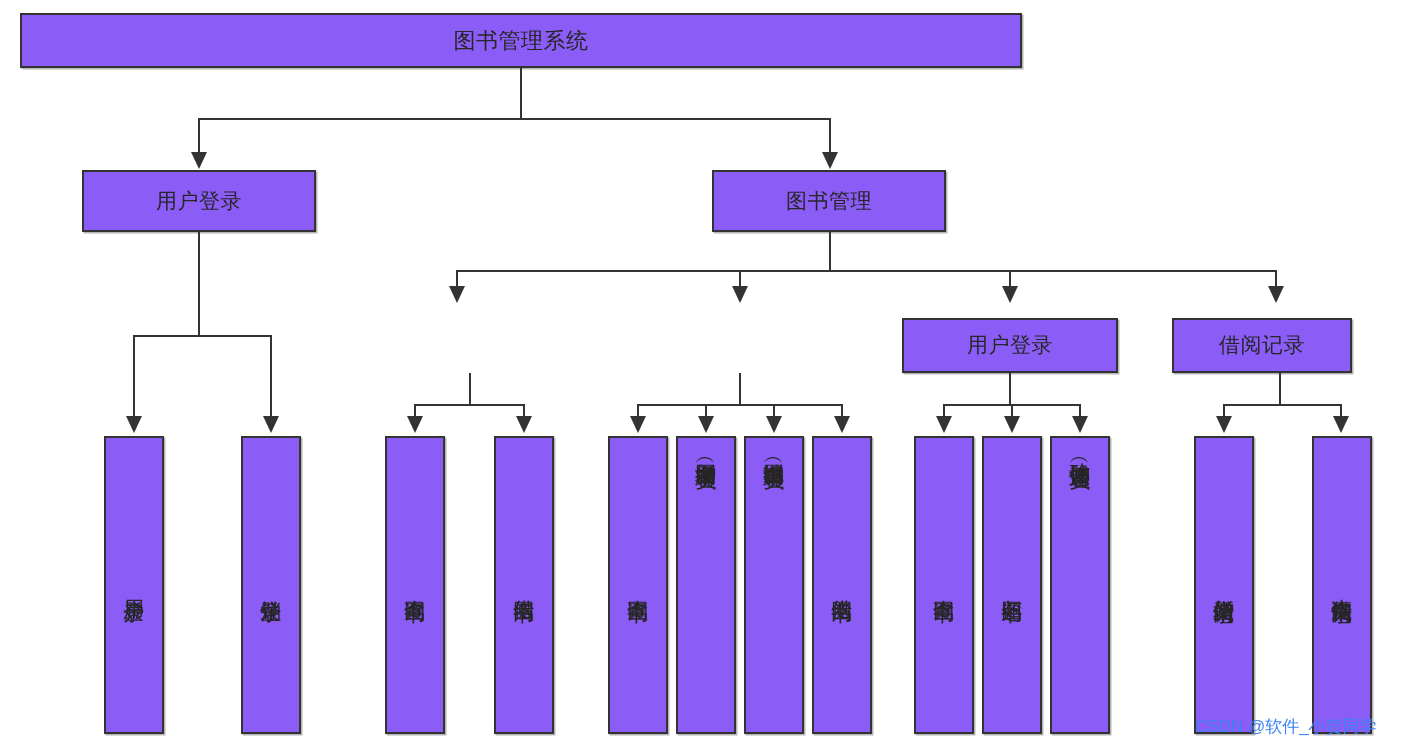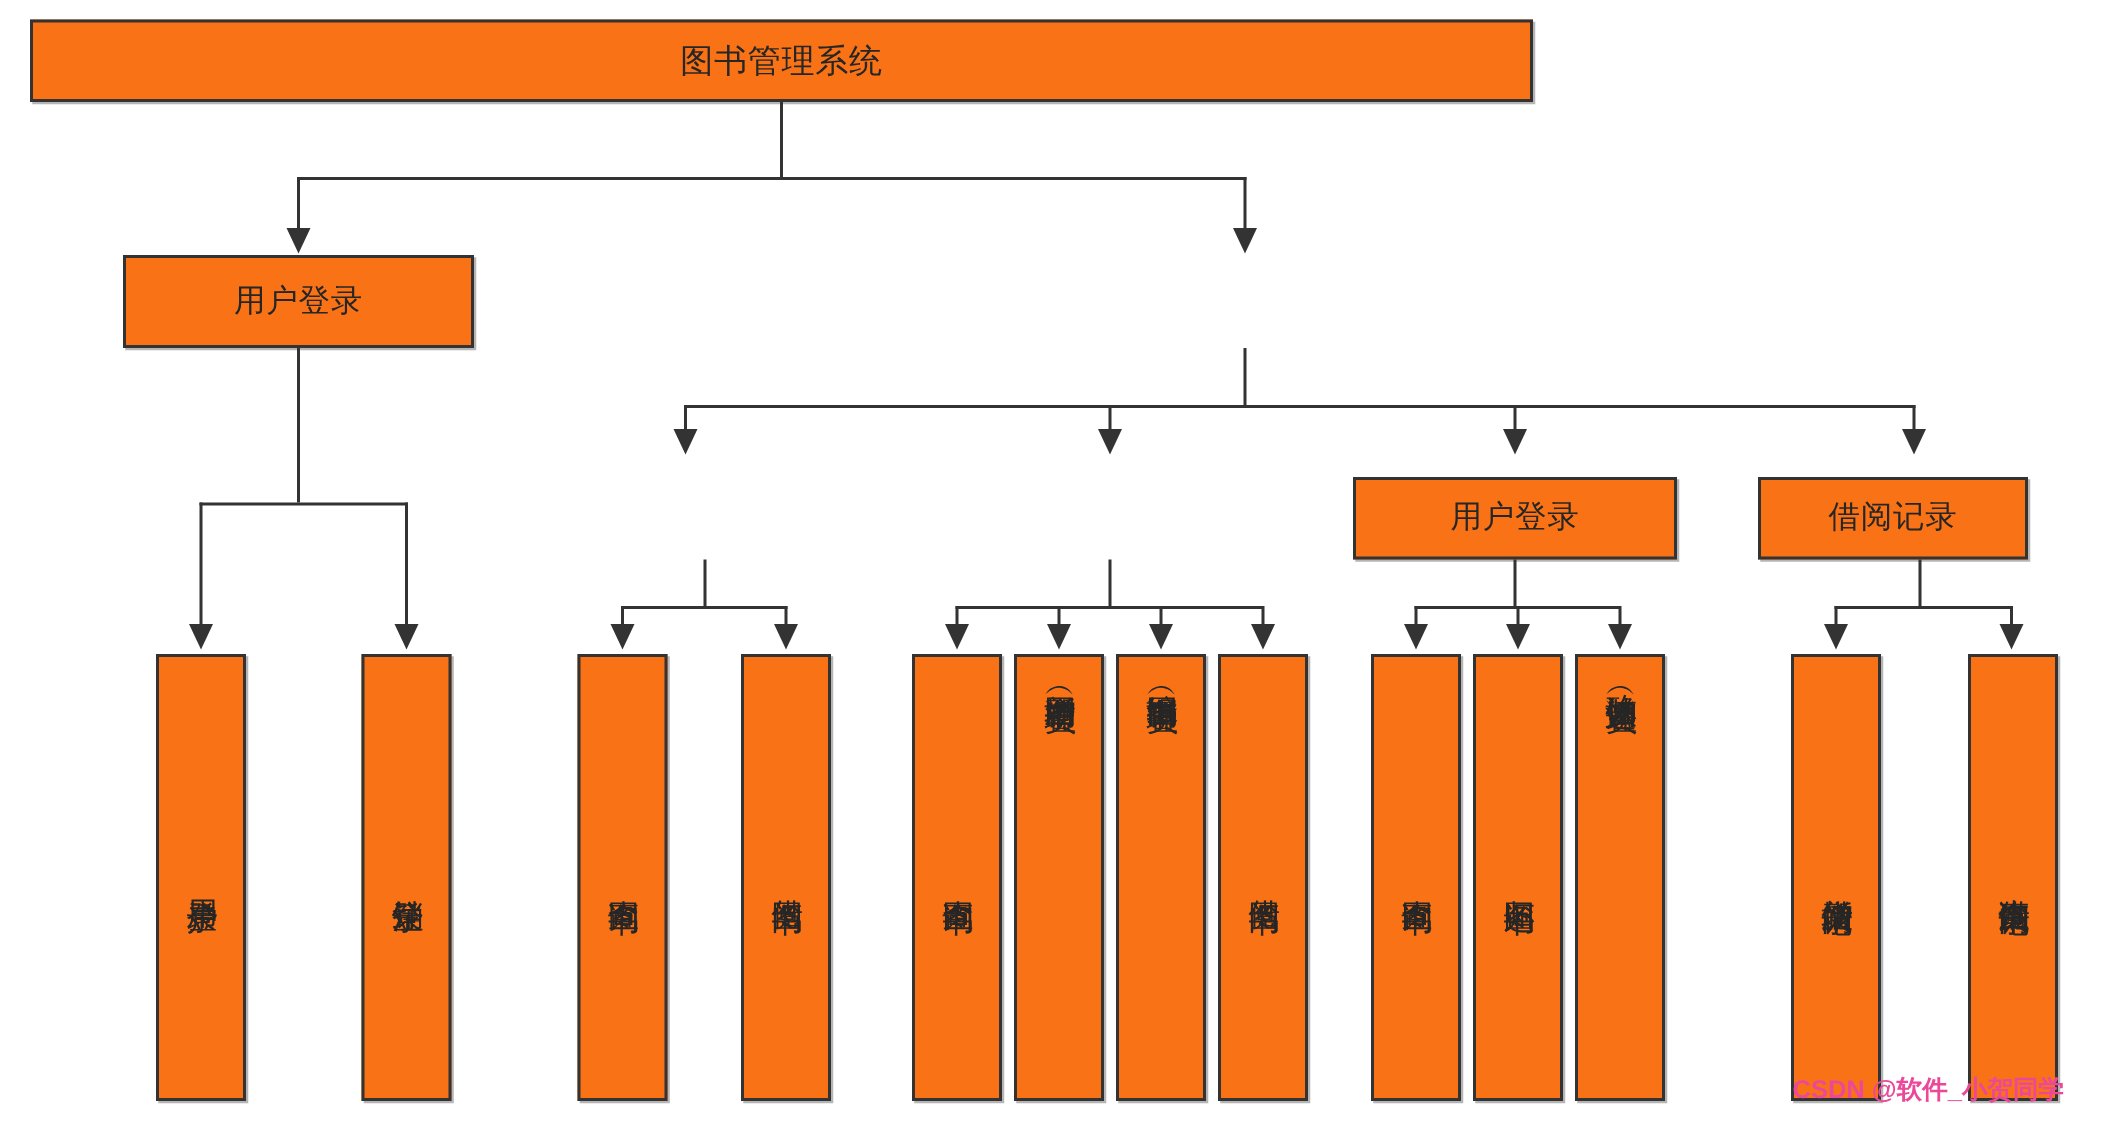--- a/index.html
+++ b/index.html
@@ -15,21 +15,21 @@
     position: relative;
     width: 1405px;
     height: 747px;
     background: #ffffff;
     overflow: hidden;
   }
   
   .node {
     position: absolute;
     box-sizing: border-box;
-    background: #f97316;
+    background: #8b5cf6;
     border: 2px solid #333333;
     box-shadow: 1.5px 1.5px 0 rgba(120,120,120,0.55);
     display: flex;
     align-items: center;
     justify-content: center;
   }
   .node-label {
     color: #262626;
     letter-spacing: 0.5px;
     white-space: nowrap;
@@ -72,26 +72,25 @@
     position: absolute;
     width: 0;
     height: 0;
     border-left: 8px solid transparent;
     border-right: 8px solid transparent;
     border-top: 17px solid #333333;
   }
   
   #watermark {
     position: absolute;
-    color: #ec4899;
+    color: #3b82f6;
     font-size: 17px;
     white-space: nowrap;
     user-select: none;
     font-family: "Liberation Sans", "DejaVu Sans", sans-serif;
-    font-weight: bold;
   }
 </style>
 </head>
 <body>
 
 <div id="canvas">
 
   <div class="node root" style="left:20px; top:13px; width:1002px; height:55px;">
     <span class="node-label">图书管理系统</span>
   </div>
@@ -100,20 +99,23 @@
 
   <div class="hline" style="left:198px; top:118px; width:633px;"></div>
 
   <div class="vline" style="left:198px; top:118px; height:36px;"></div>
   <div class="arrow" style="left:191px; top:152px;"></div>
   <div class="vline" style="left:829px; top:118px; height:36px;"></div>
   <div class="arrow" style="left:822px; top:152px;"></div>
 
   <div class="node lvl1" style="left:82px; top:170px; width:234px; height:62px;">
     <span class="node-label">用户登录</span>
+  </div>
+  <div class="node lvl1" style="left:712px; top:170px; width:234px; height:62px;">
+    <span class="node-label">图书管理</span>
   </div>
 
   <div class="vline" style="left:198px; top:232px; height:103px;"></div>
   <div class="hline" style="left:133px; top:335px; width:139px;"></div>
   <div class="vline" style="left:133px; top:335px; height:83px;"></div>
   <div class="arrow" style="left:126px; top:416px;"></div>
   <div class="vline" style="left:270px; top:335px; height:83px;"></div>
   <div class="arrow" style="left:263px; top:416px;"></div>
 
   <div class="vline" style="left:829px; top:232px; height:38px;"></div>

